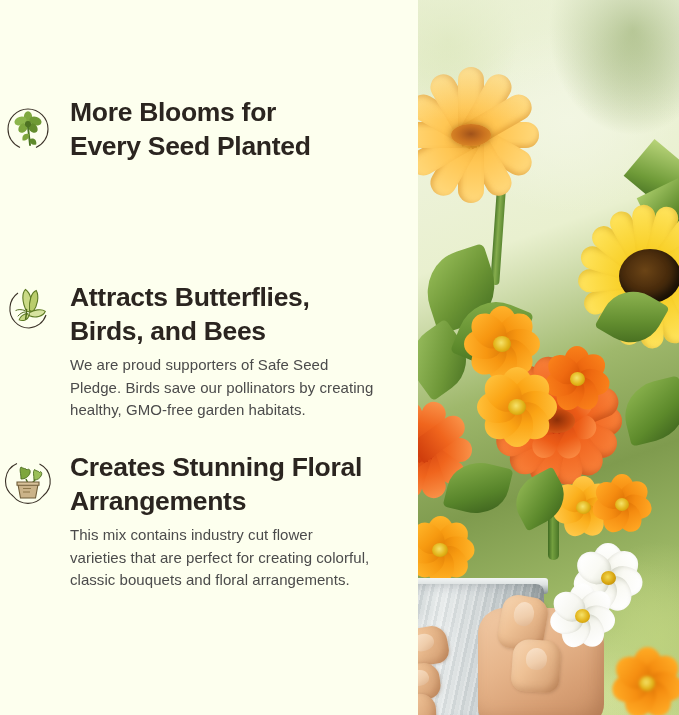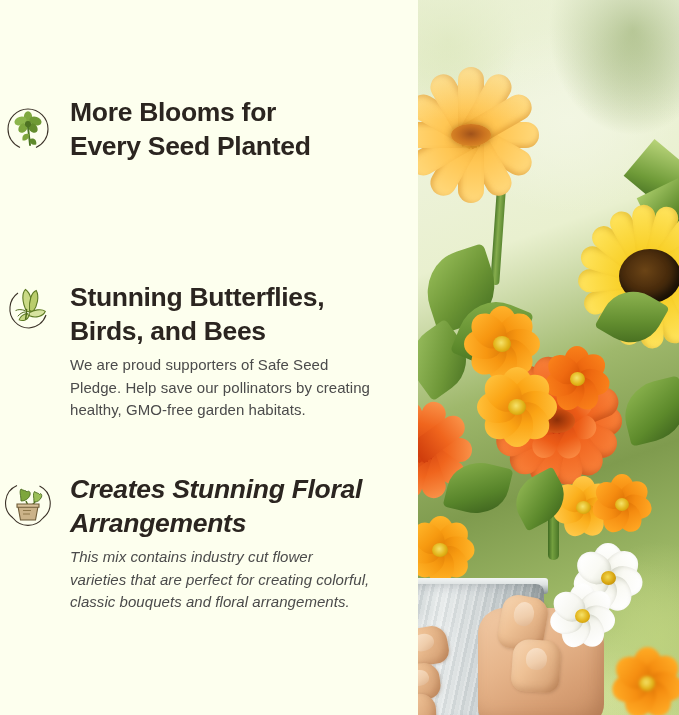--- a/index.html
+++ b/index.html
@@ -30,21 +30,21 @@
     flex: 0 0 418px;
   }
 
   .feature-block {
     position: absolute;
     left: 0;
     width: 418px;
   }
   #feature-block-0 { top: 95px; }
   #feature-block-1 { top: 280px; }
-  #feature-block-2 { top: 472px; font-style: italic; }
+  #feature-block-2 { top: 450px; }
 
   .feature-icon {
     position: absolute;
     left: 4px;
     top: 10px;
     width: 48px;
     height: 48px;
   }
   #feature-block-1 .feature-icon { top: 5px; }
   #feature-block-2 .feature-icon { top: 6px; }
@@ -393,24 +393,24 @@
             <path d="M25 26 C27 16 32 9 37 8.5 C38.5 15 34 23.5 28 28 Z" fill="#b9cd6c" stroke="#5d7a24" stroke-width="1.1"></path>
             <path d="M24 28 C29 26.5 37 27 40 31 C36.5 35.5 28.5 35 23.5 31 Z" fill="#d7e3a0" stroke="#5d7a24" stroke-width="1.1"></path>
             <path d="M22 28 C18.5 27.5 14 29 12.5 32 C16 35 21 34 23 31 Z" fill="#c6d884" stroke="#5d7a24" stroke-width="1"></path>
             <path d="M22.5 24 C21.5 27 20.5 30 19 33" fill="none" stroke="#4f6b1d" stroke-width="1.5" stroke-linecap="round"></path>
             <path d="M20.5 24.5 C17.5 22.5 14.5 21.5 12 22" fill="none" stroke="#4f6b1d" stroke-width=".9" stroke-linecap="round"></path>
             <path d="M20.5 26 C17.5 25.5 14.5 26.5 12.5 28" fill="none" stroke="#4f6b1d" stroke-width=".9" stroke-linecap="round"></path>
           </g>
         </svg>
       </div>
       <div class="feature-text">
-        <h2 class="feature-title">Stunning Butterflies,
+        <h2 class="feature-title">Attracts Butterflies,
 Birds, and Bees</h2>
         <p class="feature-desc">We are proud supporters of Safe Seed
-Pledge. Help save our pollinators by creating
+Pledge. Birds save our pollinators by creating
 healthy, GMO-free garden habitats.</p>
       </div>
     </div>
 
     <div class="feature-block" id="feature-block-2">
       <div class="feature-icon">
         <svg viewBox="0 0 48 48" xmlns="http://www.w3.org/2000/svg">
           <path d="M13 7.5 A19 19 0 0 0 9 40" fill="none" stroke="#3b3228" stroke-width="1.1"></path>
           <path d="M35.5 8 A19 19 0 0 1 39 40" fill="none" stroke="#3b3228" stroke-width="1.1"></path>
           <path d="M9 40 A19 19 0 0 0 39 40" fill="none" stroke="#3b3228" stroke-width="1.1"></path>

